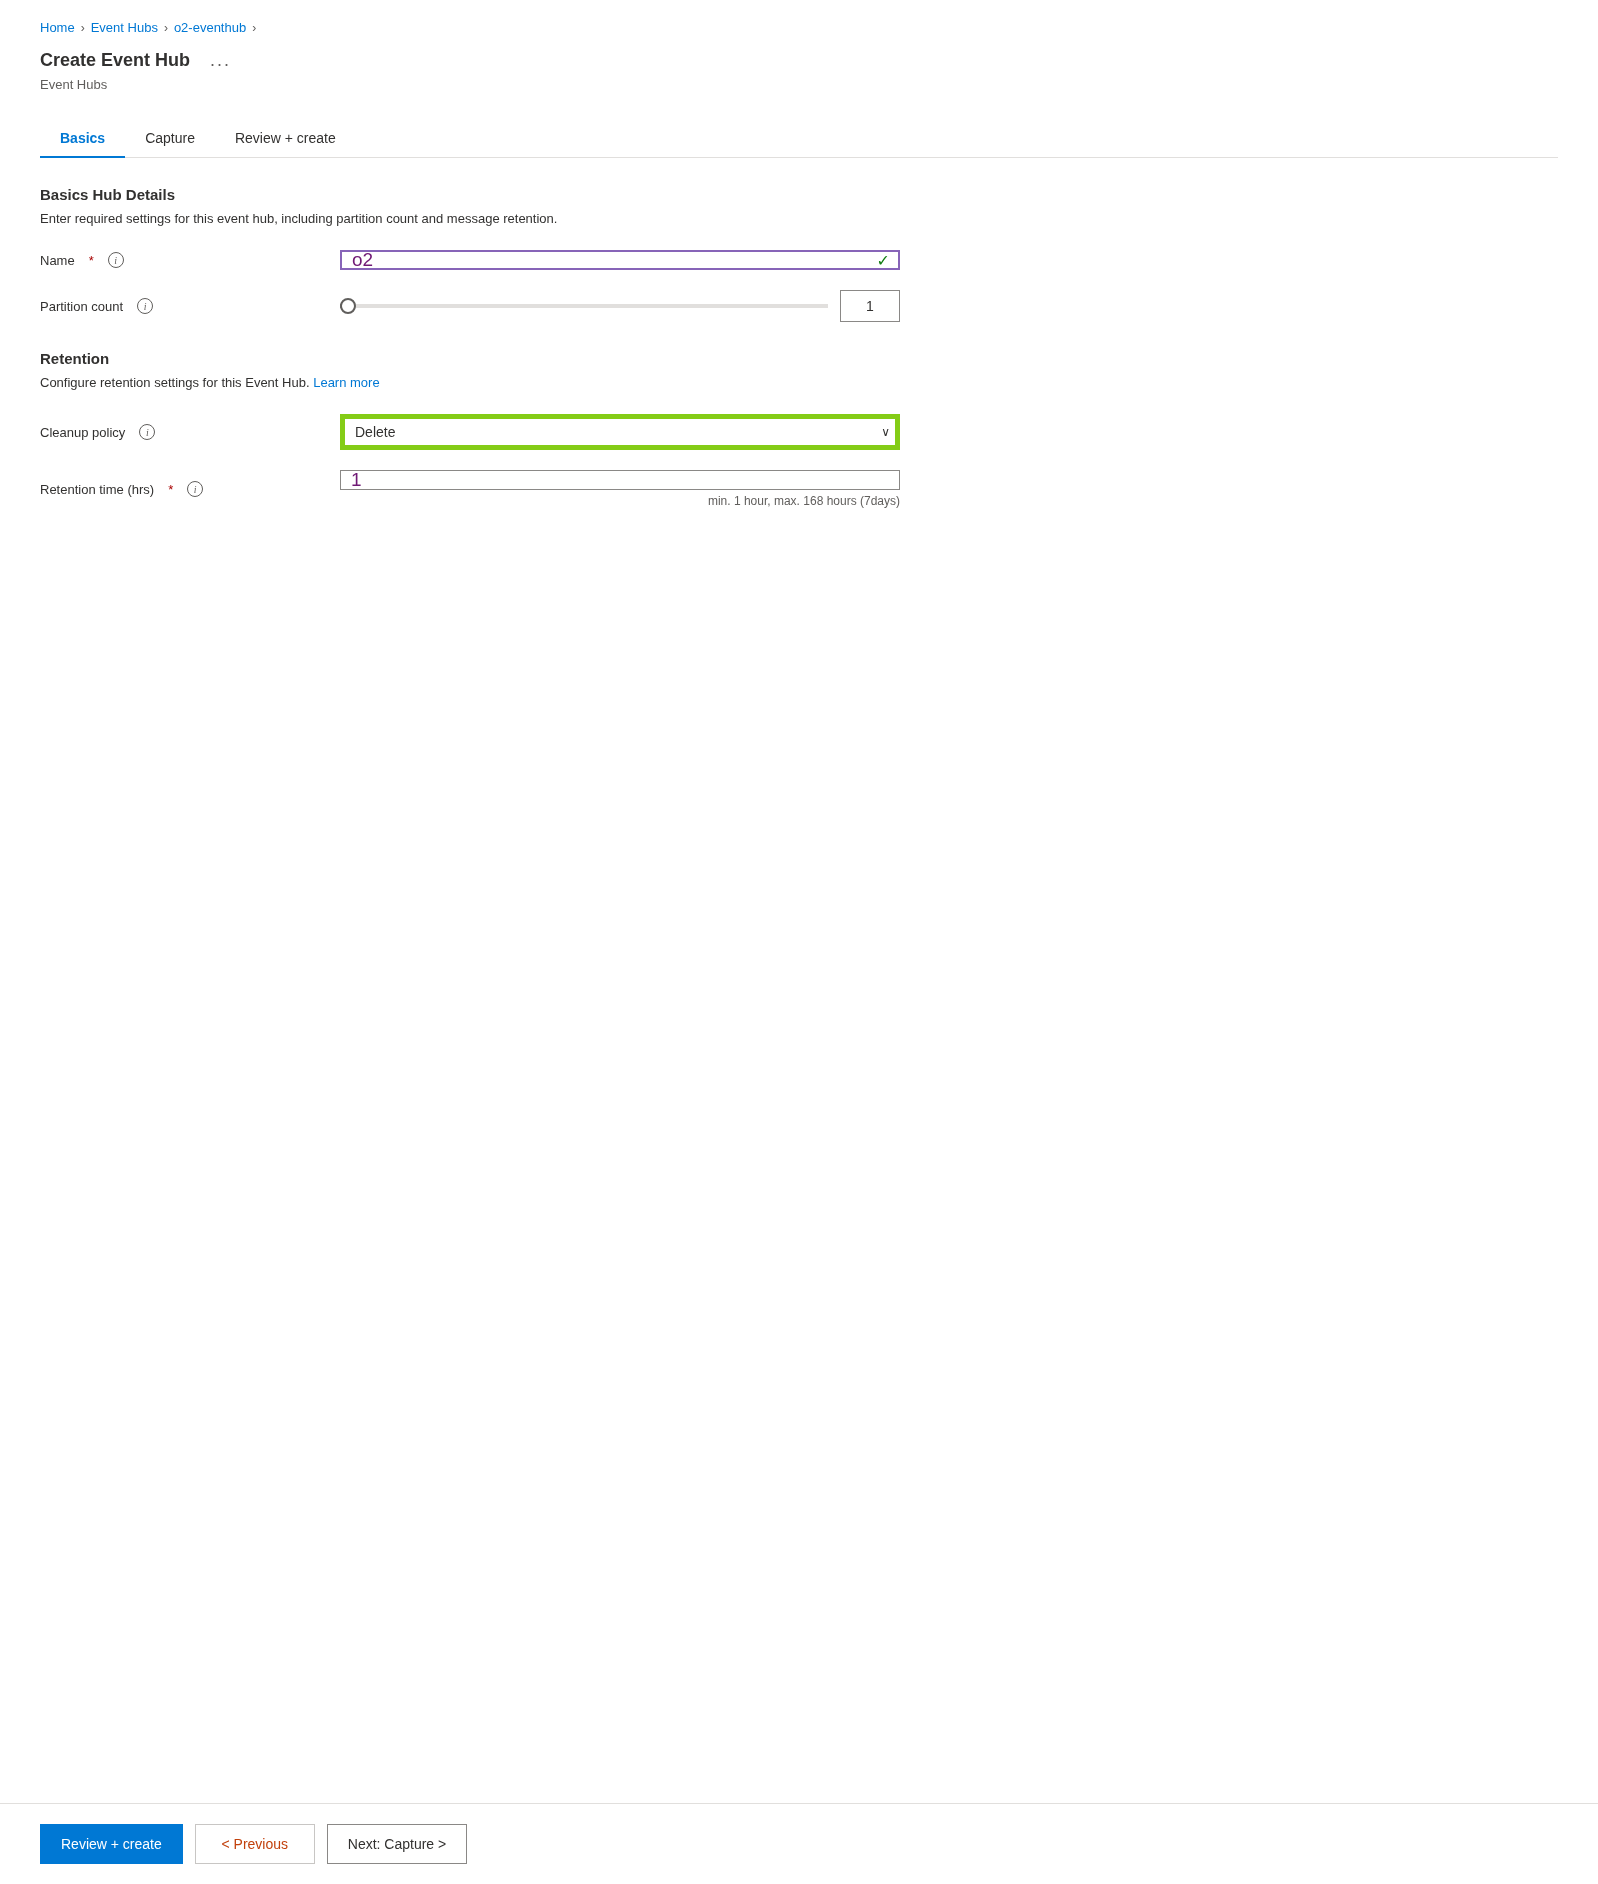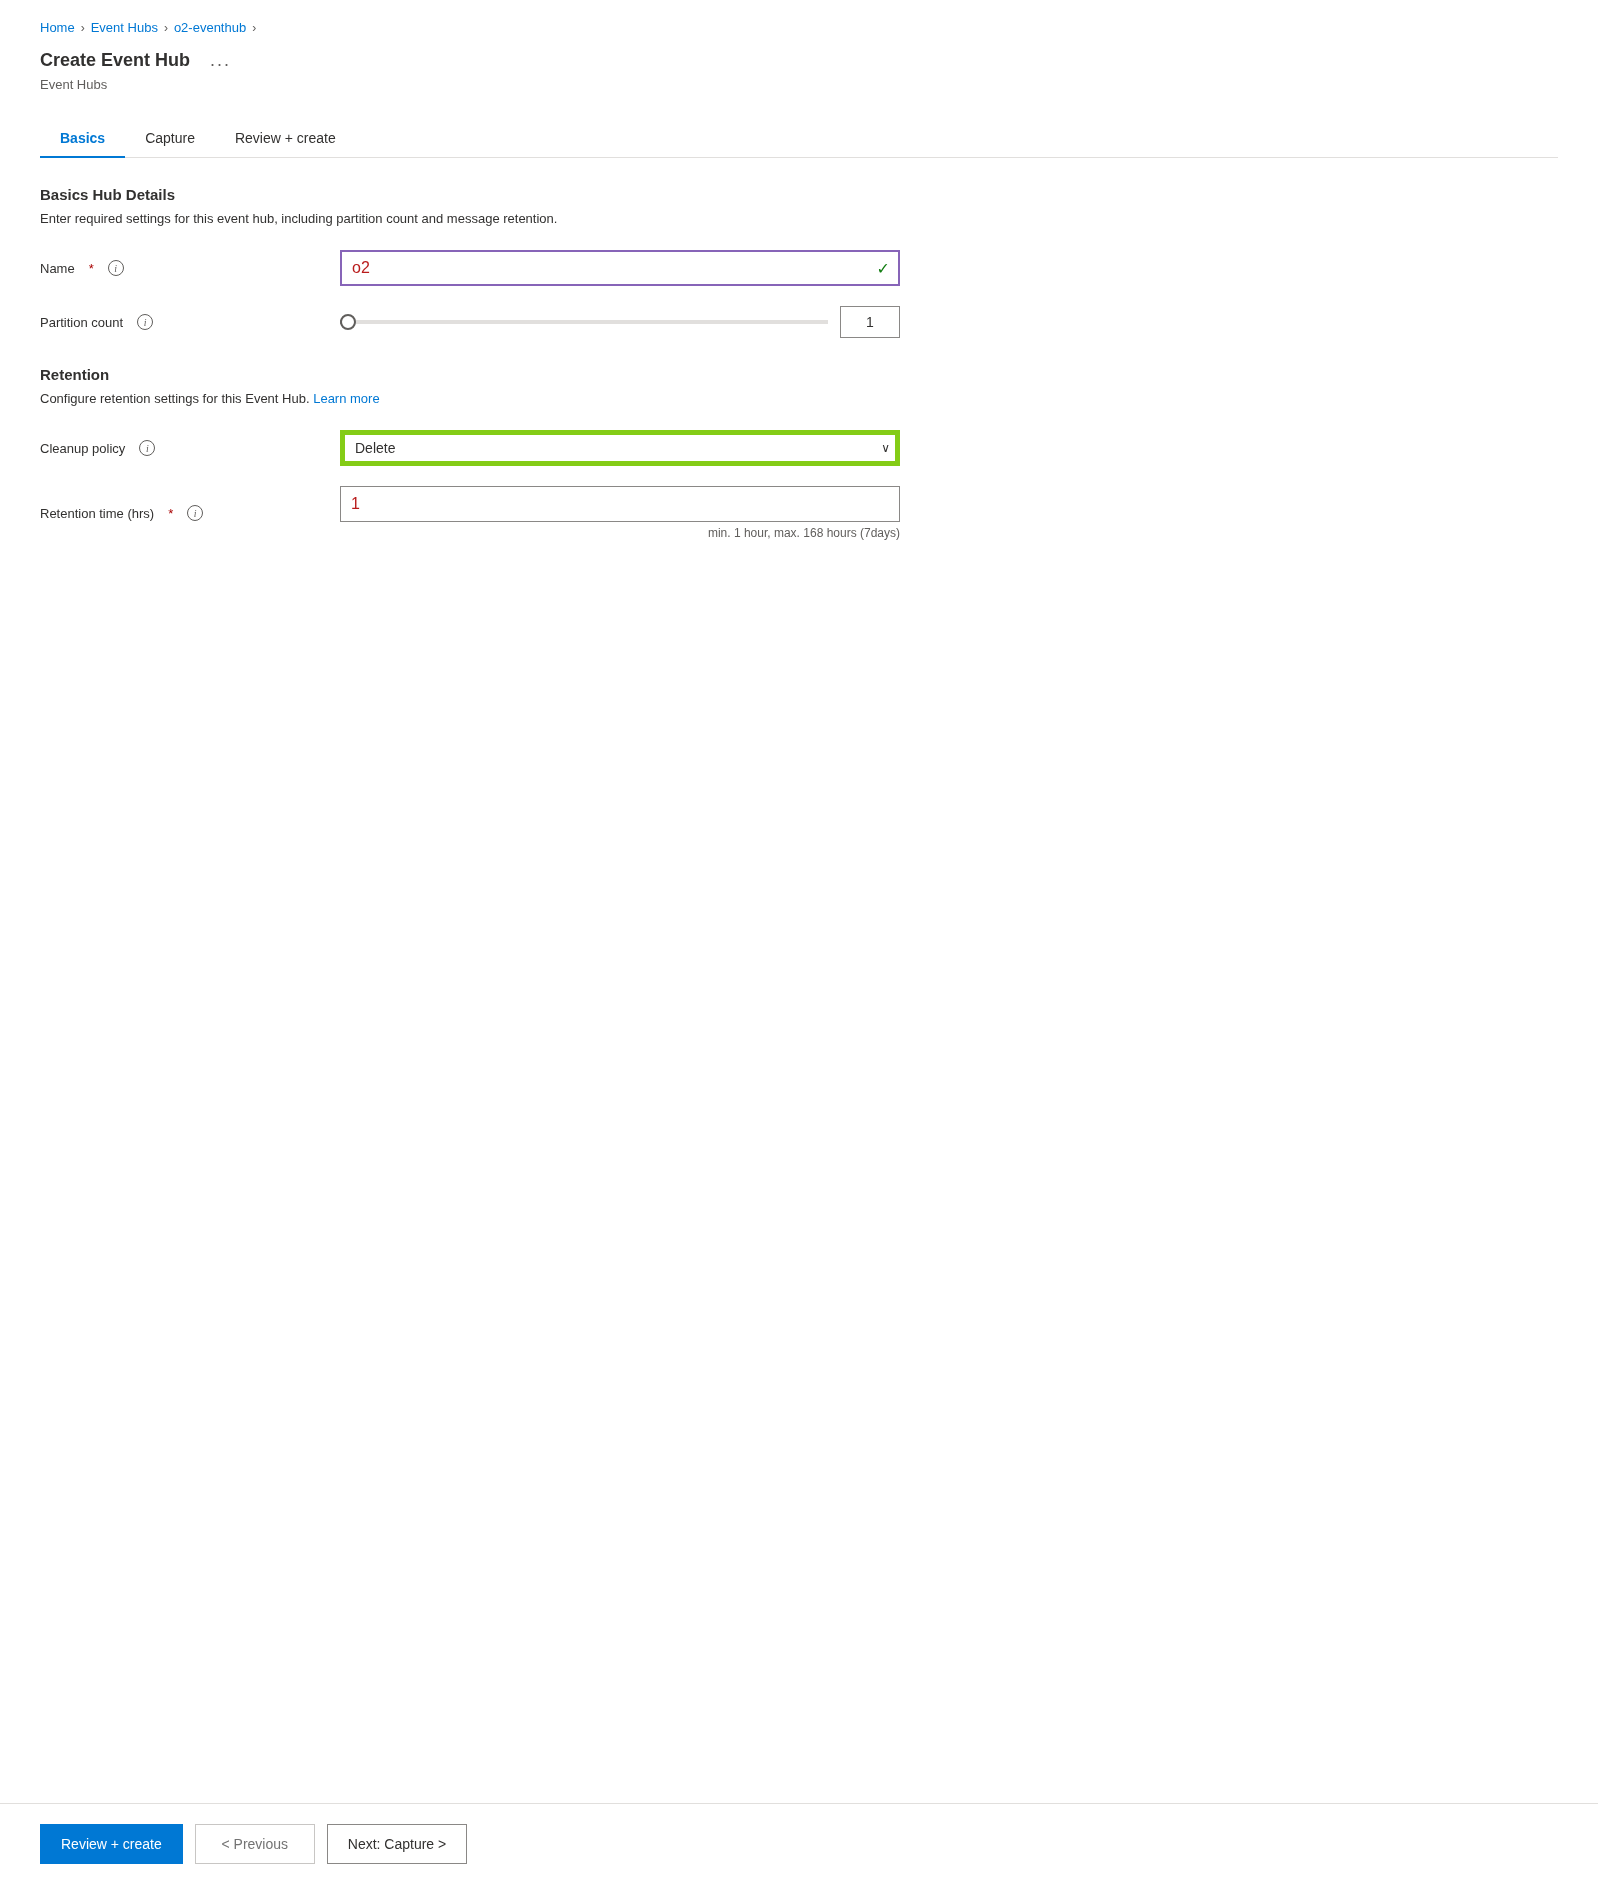--- a/index.html
+++ b/index.html
@@ -141,25 +141,25 @@
       flex-shrink: 0;
     }
     .form-control-area {
       flex: 1;
       max-width: 560px;
     }
 
     
     .text-input {
       width: 100%;
-      height: 36px;
+      height: 20px;
       border: 1px solid #8a8886;
       padding: 0 10px;
-      font-size: 16px;
-      color: #b91c1c;
+      font-size: 19px;
+      color: #701a75;
       outline: none;
       background: #fff;
     }
     .text-input.focused {
       border: 2px solid #8764b8;
     }
     .input-wrapper {
       position: relative;
     }
     .input-check {
@@ -277,21 +277,21 @@
       color: #323130;
       border: 1px solid #8a8886;
       padding: 8px 20px;
       font-size: 14px;
       cursor: pointer;
       font-family: inherit;
       height: 40px;
       min-width: 120px;
     }
     .btn-secondary:disabled {
-      color: #737373;
+      color: #c2410c;
       border-color: #c8c6c4;
       cursor: not-allowed;
       text-align: center;
     }
 
     .btn-outlined {
       background: #fff;
       color: #323130;
       border: 1px solid #8a8886;
       padding: 8px 20px;

